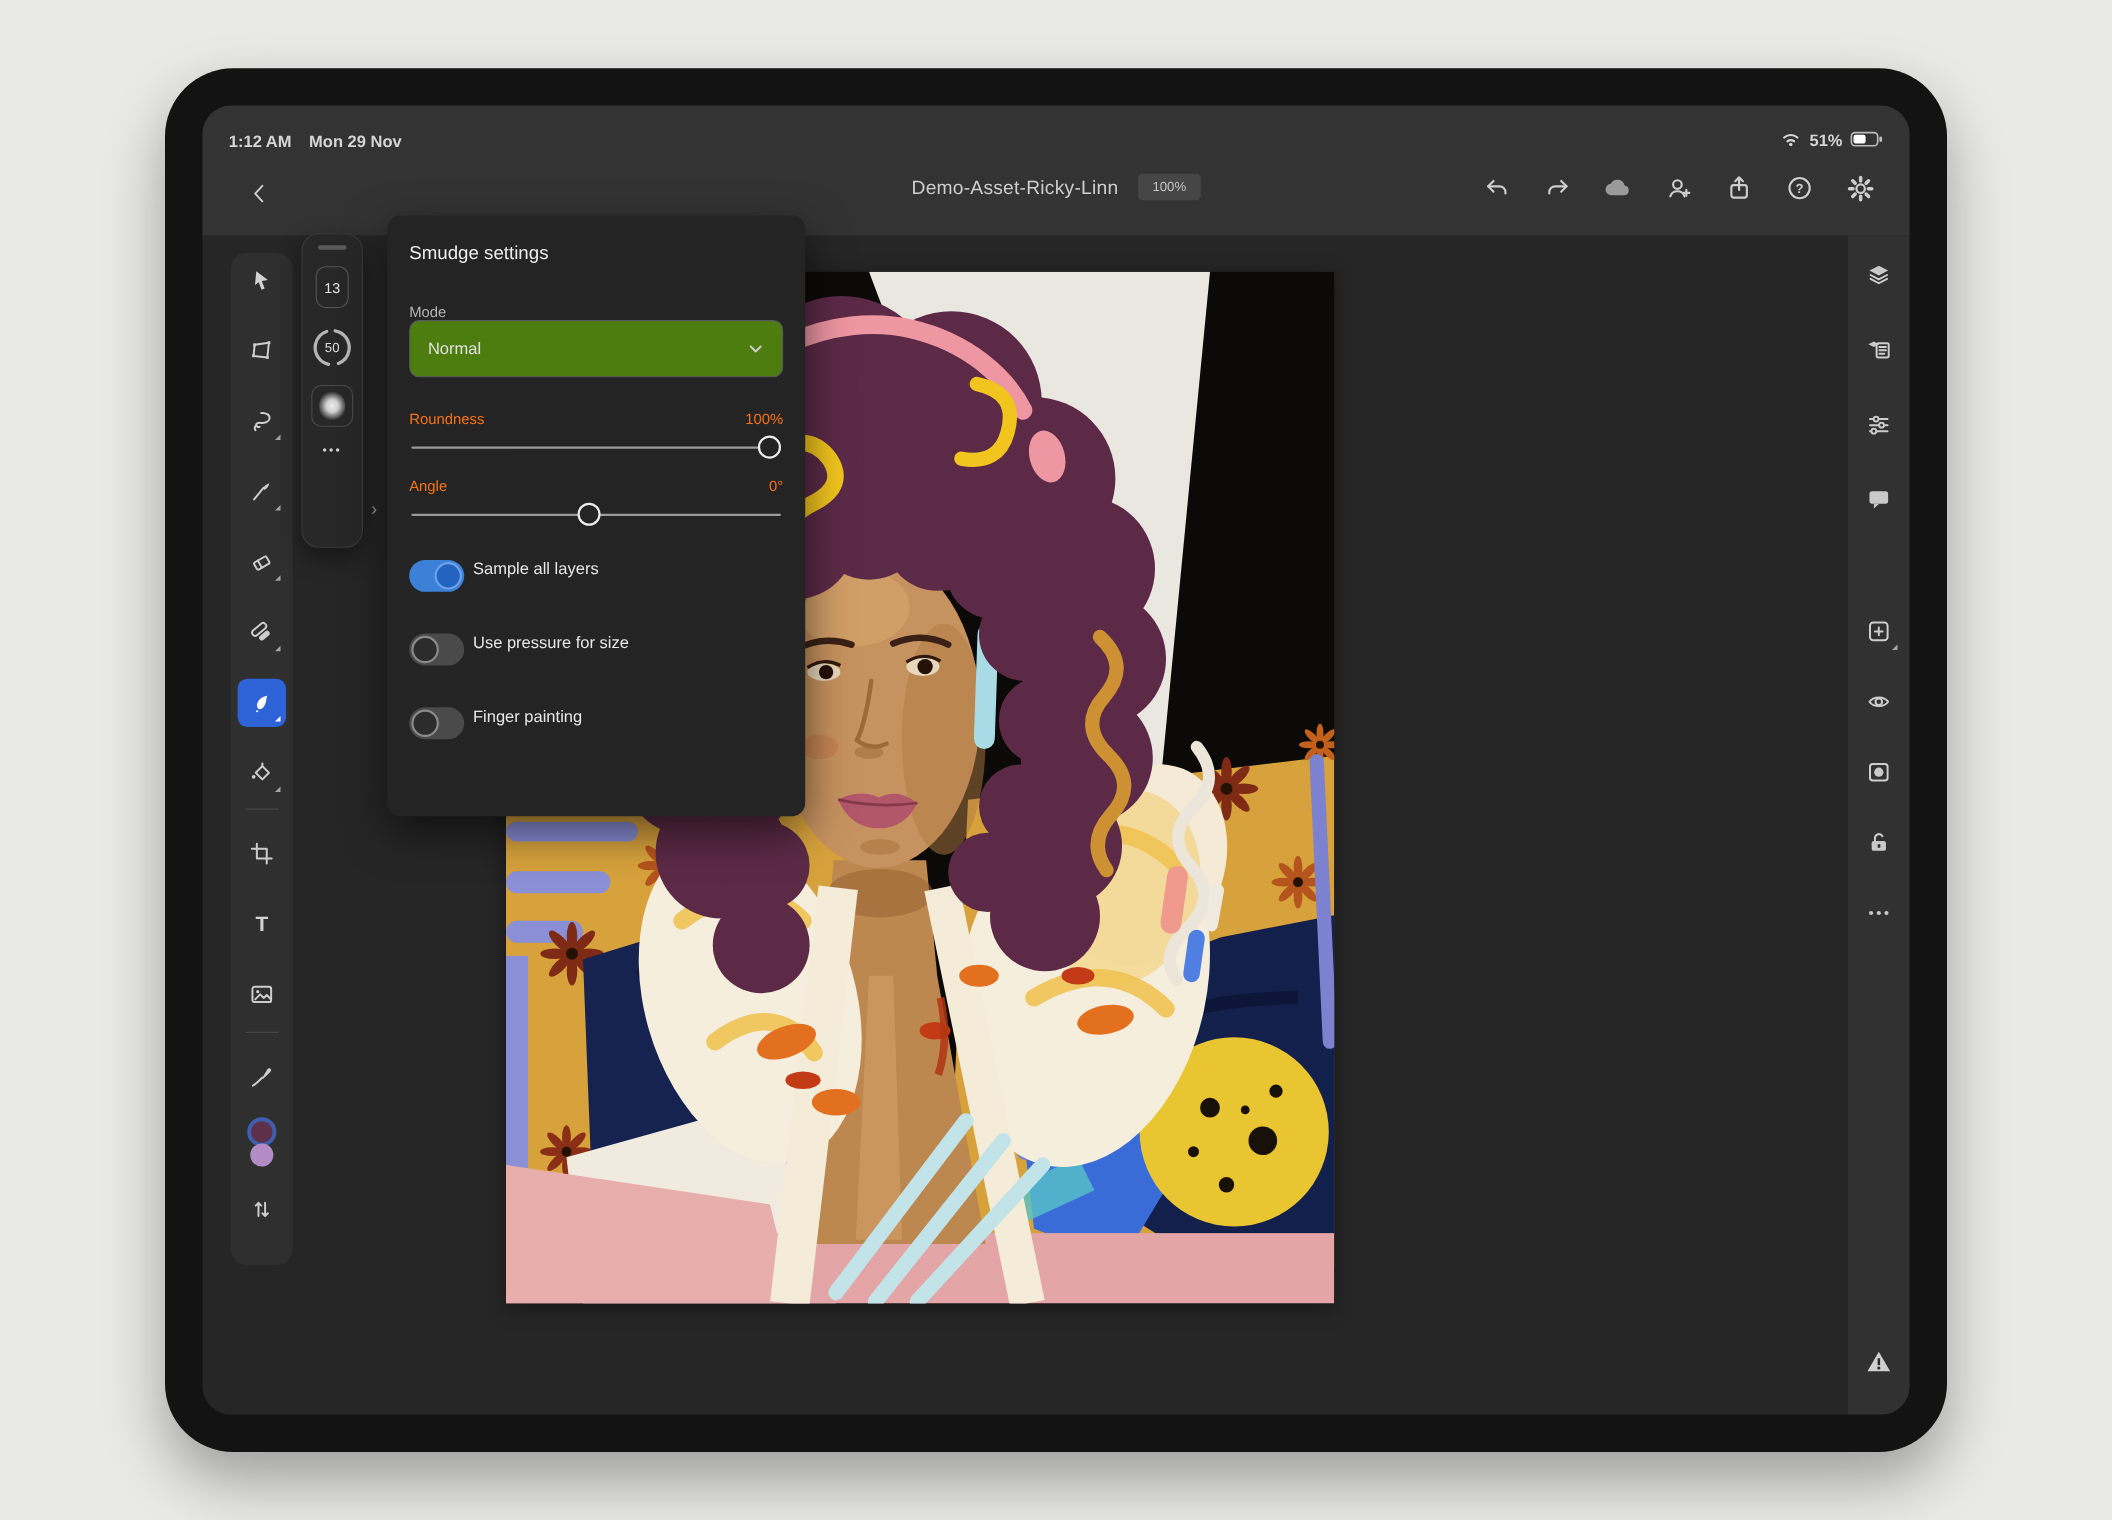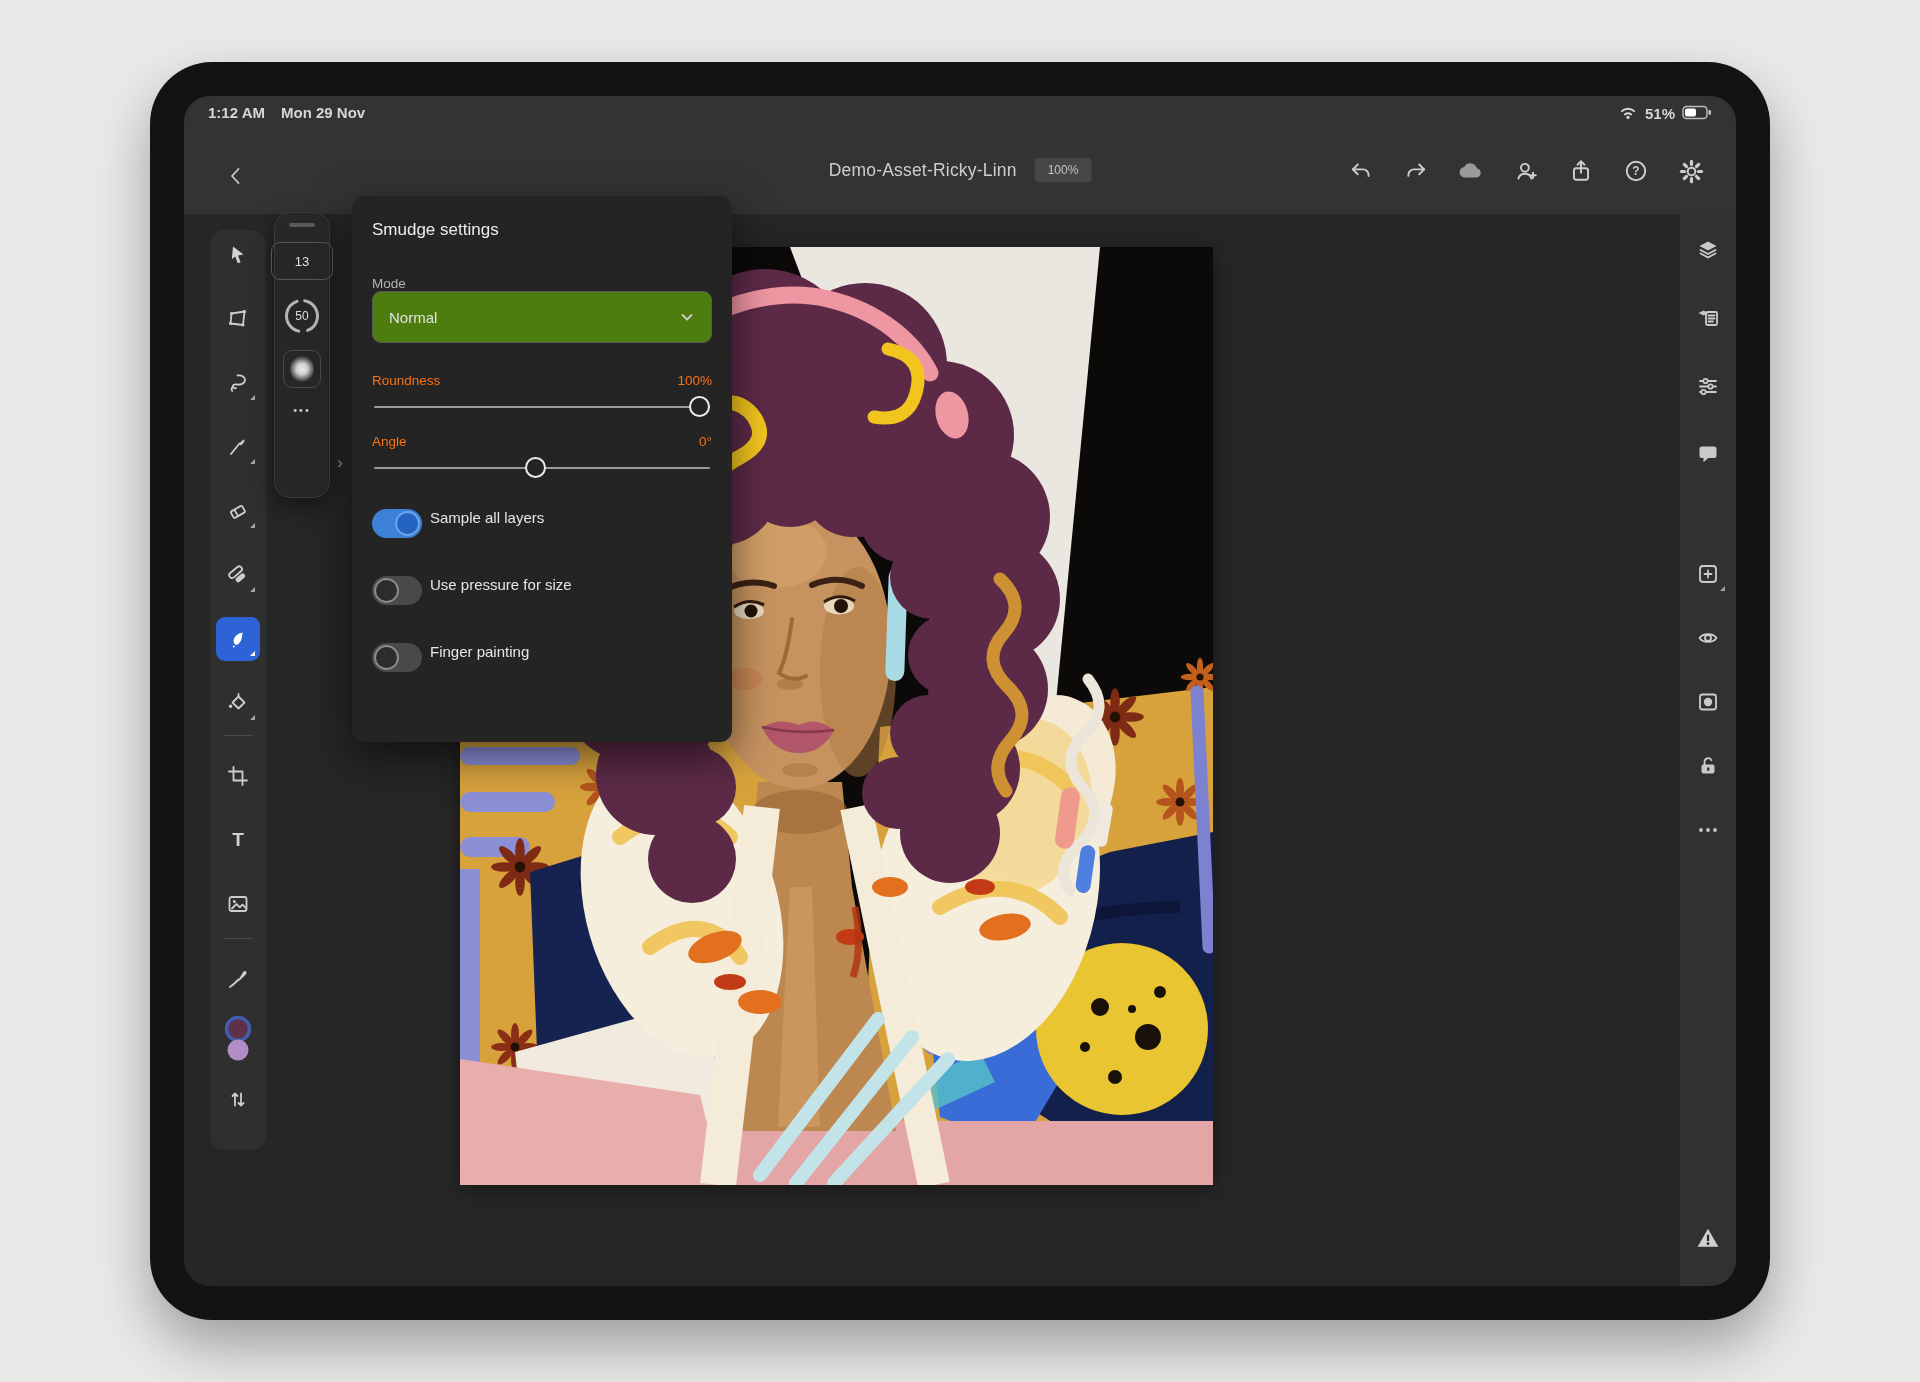--- a/index.html
+++ b/index.html
@@ -5,21 +5,21 @@
 html,body{margin:0;padding:0}
 body{width:1920px;height:1382px;background:#e9e9e7;position:relative;overflow:hidden;
      font-family:"Liberation Sans",sans-serif;}
 .device{position:absolute;left:150px;top:62px;width:1620px;height:1258px;background:#131313;
         border-radius:62px;box-shadow:0 26px 55px rgba(0,0,0,.32);}
 .screen{position:absolute;left:34px;top:34px;width:1552px;height:1190px;background:#262626;
         border-radius:26px;overflow:hidden;}
 
 .chrome-top{position:absolute;top:0;left:0;right:0;height:118px;background:#333;}
 .statusbar{position:absolute;top:8px;left:0;right:0;height:34px;display:flex;
-           justify-content:space-between;align-items:flex-start;padding:0 24px;box-sizing:border-box;}
+           justify-content:space-between;align-items:flex-end;padding:0 24px;box-sizing:border-box;}
 .status-left{display:flex;gap:16px;color:#d6d6d6;font-size:15px;font-weight:700;}
 .status-right{display:flex;align-items:center;gap:7px;color:#d6d6d6;font-size:15px;font-weight:700;}
 .appbar{position:absolute;top:46px;left:0;right:0;height:72px;}
 .back-btn{position:absolute;left:34px;top:16px;width:36px;height:36px;background:none;border:none;
           padding:0;display:flex;align-items:center;justify-content:center;}
 .title-group{position:absolute;left:50%;top:16px;transform:translateX(-50%);display:flex;
              align-items:center;gap:18px;}
 .doc-title{color:#cdcdcd;font-size:17.5px;letter-spacing:.2px;}
 .zoom-badge{background:#464646;color:#c3c3c3;font-size:12px;padding:5px 13px;border-radius:4px;}
 .appbar-actions{position:absolute;right:28px;top:12px;display:flex;gap:21px;}
@@ -34,21 +34,21 @@
 .tool.selected{background:#2e63d8;}
 .tdiv{width:30px;height:1px;background:#4a4a4a;margin:0 0 18px;flex:none;}
 .cmark{position:absolute;right:5px;bottom:5px;width:0;height:0;border-left:5px solid transparent;
        border-bottom:5px solid #a5a5a5;}
 
 .tool-strip{position:absolute;left:90px;top:116px;width:56px;height:286px;background:#272727;
             border:1px solid #3a3a3a;border-radius:16px;box-shadow:0 8px 22px rgba(0,0,0,.45);
             display:flex;flex-direction:column;align-items:center;padding-top:10px;
             box-sizing:border-box;z-index:4;}
 .grab{width:26px;height:4px;border-radius:2px;background:#5a5a5a;margin-bottom:15px;}
-.size-box{width:62px;height:38px;border:1.5px solid #565656;border-radius:9px;color:#e0e0e0;
+.size-box{width:30px;height:38px;border:1.5px solid #565656;border-radius:9px;color:#e0e0e0;
           font-size:13px;display:flex;align-items:center;justify-content:center;margin-bottom:14px;
           background:none;box-sizing:border-box;}
 .dial{width:44px;height:44px;position:relative;margin-bottom:12px;background:none;border:none;padding:0;}
 .dial span{position:absolute;inset:0;display:flex;align-items:center;justify-content:center;
            color:#dedede;font-size:12px;}
 .brush-box{width:38px;height:38px;border:1.5px solid #4a4a4a;border-radius:9px;display:flex;
            align-items:center;justify-content:center;margin-bottom:16px;background:none;box-sizing:border-box;}
 .blob{width:28px;height:28px;border-radius:50%;
       background:radial-gradient(circle,#ececec 0%,#cfcfcf 30%,rgba(70,70,70,0) 72%);}
 .strip-more{color:#cfcfcf;font-size:11px;letter-spacing:2px;background:none;border:none;padding:0;}

